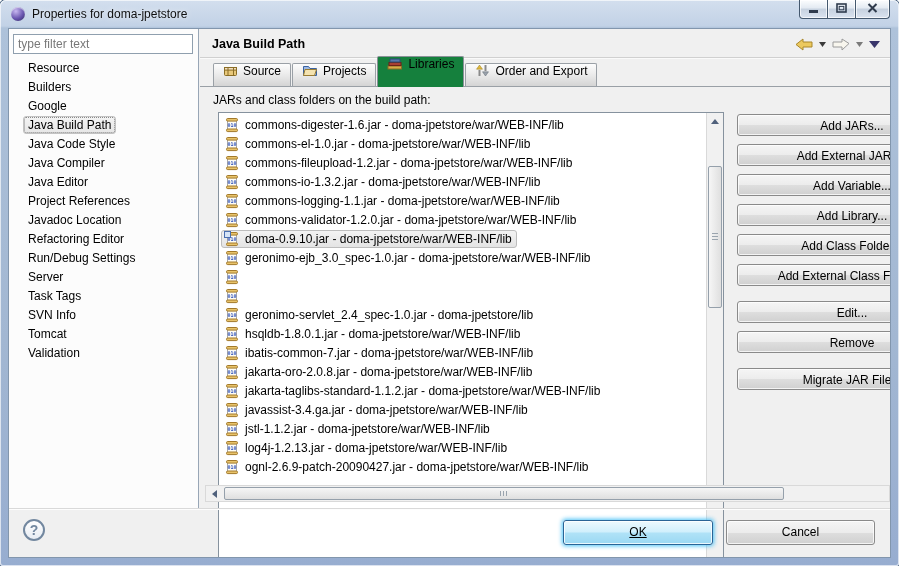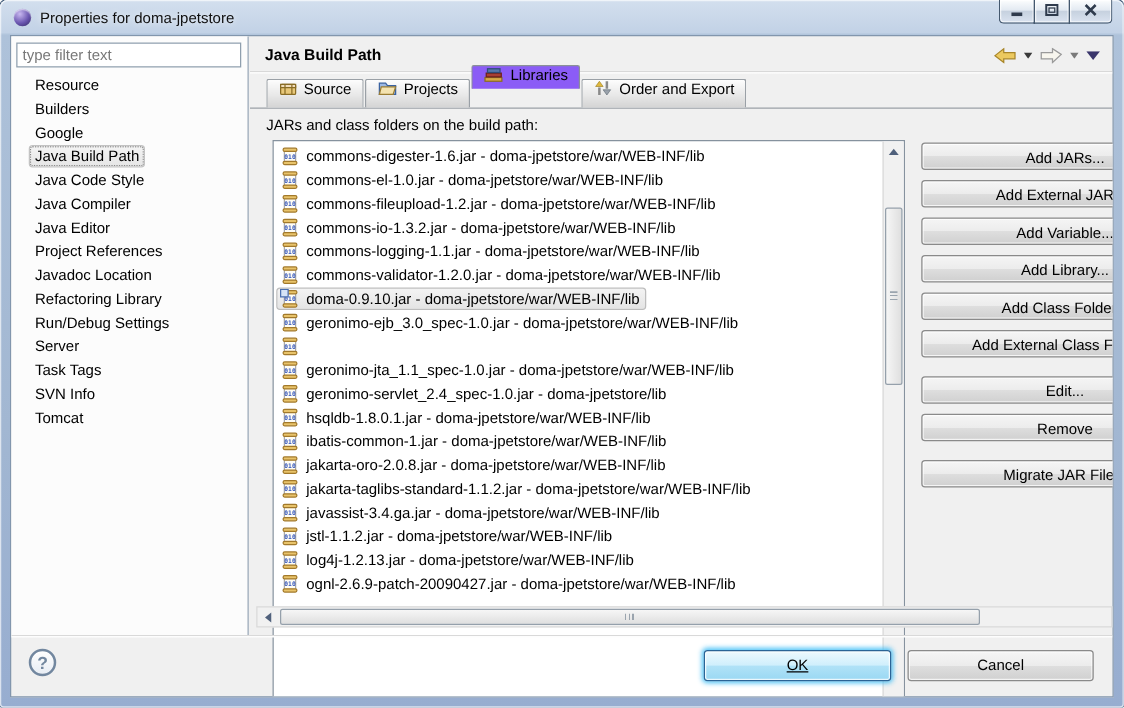--- a/index.html
+++ b/index.html
@@ -43,21 +43,21 @@
   .nav-cluster{position:absolute;right:10px;top:9px;display:flex;align-items:center;gap:6px;}
   .nav-cluster .icon{display:inline-flex;align-items:center;}
   .header-line{position:absolute;left:191px;right:0;top:28px;height:2px;
     background:linear-gradient(#d0d0d0 1px,#fafafa 1px);}
   
   .tab-line{position:absolute;left:191px;right:0;top:57px;height:1px;background:#9aa0a6;z-index:1;}
   .tab-bar{position:absolute;left:204px;top:30px;height:28px;display:flex;align-items:flex-end;z-index:2;}
   .tab{height:23px;margin-bottom:1px;margin-right:1px;padding:0 9px;display:flex;align-items:flex-start;gap:5px;
     background:linear-gradient(#fdfdfd,#e8e8e8 55%,#d4d4d4);border:1px solid #9aa0a6;border-bottom:none;
     border-radius:2px 2px 0 0;cursor:default;white-space:nowrap;}
-  .tab.active{height:19px;margin-bottom:16px;background:#8b5cf6;border-color:#8b9198;}
+  .tab.active{height:31px;margin-bottom:0;background:#15803d;border-color:#8b9198;}
   .tab .icon{display:inline-flex;align-items:center;}
   .list-label{position:absolute;left:204px;top:64px;}
   
   .jar-list{position:absolute;left:209px;top:83px;width:506px;height:460px;background:#fff;
     border:1px solid #86929e;overflow:hidden;padding:2px 0 0 2px;}
   .jar-row{height:19px;display:flex;align-items:center;white-space:nowrap;}
   .sel-wrap{display:inline-flex;align-items:center;gap:5px;padding:0 4px 0 2px;border:1px solid transparent;border-radius:3px;height:18px;}
   .sel-wrap.selected{background:linear-gradient(#f3f3f3,#e4e4e4);border-color:#bdbdbd;}
   .sel-wrap .icon{display:inline-flex;align-items:center;}
   
@@ -151,36 +151,39 @@
           <div class="side-item">
             <span class="side-label">Java Editor</span>
           </div>
           <div class="side-item">
             <span class="side-label">Project References</span>
           </div>
           <div class="side-item">
             <span class="side-label">Javadoc Location</span>
           </div>
           <div class="side-item">
-            <span class="side-label">Refactoring Library</span>
+            <span class="side-label">Refactoring Editor</span>
           </div>
           <div class="side-item">
             <span class="side-label">Run/Debug Settings</span>
           </div>
           <div class="side-item">
             <span class="side-label">Server</span>
           </div>
           <div class="side-item">
             <span class="side-label">Task Tags</span>
           </div>
           <div class="side-item">
             <span class="side-label">SVN Info</span>
           </div>
           <div class="side-item">
             <span class="side-label">Tomcat</span>
+          </div>
+          <div class="side-item">
+            <span class="side-label">Validation</span>
           </div>
         </div>
     </div>
 
     <div class="page-title">Java Build Path</div>
     <div class="nav-cluster">
       <span class="icon">
           <svg width="18" height="13" viewBox="0 0 18 13">
             <path d="M8 1v3h9v5H8v3L1 6.5z" fill="#ecc95f" stroke="#a8862a"></path>
           </svg>
@@ -376,21 +379,20 @@
           <div class="jar-row">
             <span class="sel-wrap">
               <span class="icon">
                 <svg width="16" height="16" viewBox="0 0 16 16">
                   <rect x="3.5" y="3" width="9" height="10" fill="#fffdf4" stroke="#a8a8a8"></rect>
                   <text x="8" y="10" font-size="5" text-anchor="middle" fill="#3355bb" font-family="DejaVu Sans Mono, monospace" font-weight="bold">010</text>
                   <rect x="2.5" y="1.5" width="11" height="2.6" rx="1.2" fill="#e8c36a" stroke="#a2792a"></rect>
                   <rect x="2.5" y="12" width="11" height="2.6" rx="1.2" fill="#e8c36a" stroke="#a2792a"></rect>
                 </svg>
               </span>
-              <span>geronimo-jta_1.1_spec-1.0.jar - doma-jpetstore/war/WEB-INF/lib</span>
             </span>
           </div>
           <div class="jar-row">
             <span class="sel-wrap">
               <span class="icon">
                 <svg width="16" height="16" viewBox="0 0 16 16">
                   <rect x="3.5" y="3" width="9" height="10" fill="#fffdf4" stroke="#a8a8a8"></rect>
                   <text x="8" y="10" font-size="5" text-anchor="middle" fill="#3355bb" font-family="DejaVu Sans Mono, monospace" font-weight="bold">010</text>
                   <rect x="2.5" y="1.5" width="11" height="2.6" rx="1.2" fill="#e8c36a" stroke="#a2792a"></rect>
                   <rect x="2.5" y="12" width="11" height="2.6" rx="1.2" fill="#e8c36a" stroke="#a2792a"></rect>
@@ -415,21 +417,21 @@
           <div class="jar-row">
             <span class="sel-wrap">
               <span class="icon">
                 <svg width="16" height="16" viewBox="0 0 16 16">
                   <rect x="3.5" y="3" width="9" height="10" fill="#fffdf4" stroke="#a8a8a8"></rect>
                   <text x="8" y="10" font-size="5" text-anchor="middle" fill="#3355bb" font-family="DejaVu Sans Mono, monospace" font-weight="bold">010</text>
                   <rect x="2.5" y="1.5" width="11" height="2.6" rx="1.2" fill="#e8c36a" stroke="#a2792a"></rect>
                   <rect x="2.5" y="12" width="11" height="2.6" rx="1.2" fill="#e8c36a" stroke="#a2792a"></rect>
                 </svg>
               </span>
-              <span>ibatis-common-1.jar - doma-jpetstore/war/WEB-INF/lib</span>
+              <span>ibatis-common-7.jar - doma-jpetstore/war/WEB-INF/lib</span>
             </span>
           </div>
           <div class="jar-row">
             <span class="sel-wrap">
               <span class="icon">
                 <svg width="16" height="16" viewBox="0 0 16 16">
                   <rect x="3.5" y="3" width="9" height="10" fill="#fffdf4" stroke="#a8a8a8"></rect>
                   <text x="8" y="10" font-size="5" text-anchor="middle" fill="#3355bb" font-family="DejaVu Sans Mono, monospace" font-weight="bold">010</text>
                   <rect x="2.5" y="1.5" width="11" height="2.6" rx="1.2" fill="#e8c36a" stroke="#a2792a"></rect>
                   <rect x="2.5" y="12" width="11" height="2.6" rx="1.2" fill="#e8c36a" stroke="#a2792a"></rect>

